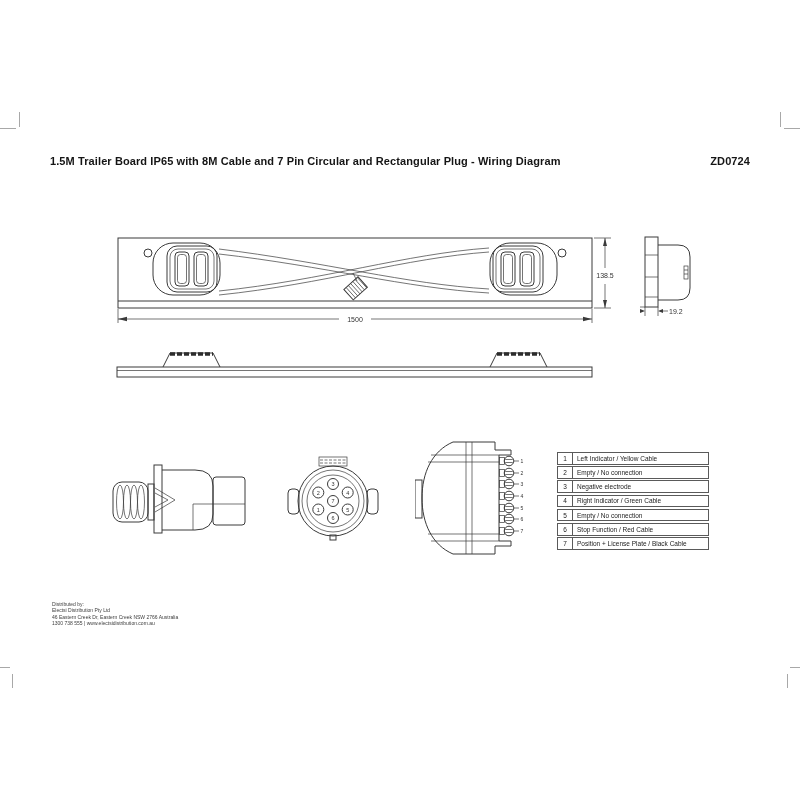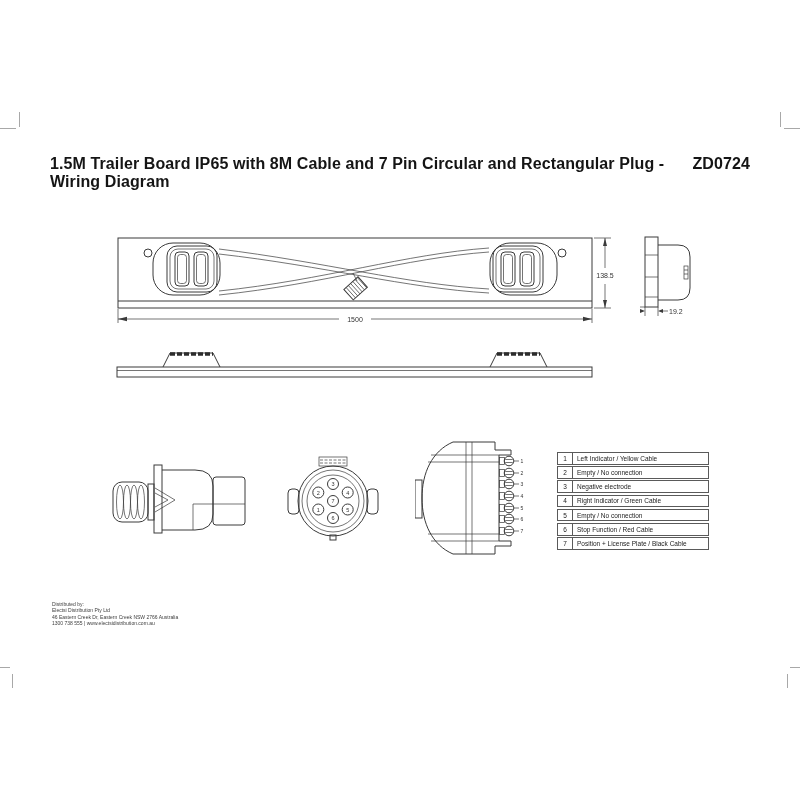--- a/index.html
+++ b/index.html
@@ -1,19 +1,19 @@
 <!DOCTYPE html>
 <html><head>
 <meta charset="utf-8">
 <style>
   html,body{margin:0;padding:0;background:#ffffff;}
   .page{position:relative;width:800px;height:800px;background:#fff;font-family:"Liberation Sans",sans-serif;overflow:hidden;}
   .mark{position:absolute;background:#a8a8a8;}
   .header{position:absolute;left:50px;top:155px;width:700px;display:flex;justify-content:space-between;
-          font-size:16px;font-weight:bold;color:#151515;letter-spacing:0.1px;gap:16px;}
+          font-size:11px;font-weight:bold;color:#151515;letter-spacing:0.1px;gap:16px;}
   svg{position:absolute;}
   .ln{stroke:#3a3a3a;fill:none;stroke-width:1;}
   .thin{stroke:#3a3a3a;fill:none;stroke-width:0.7;}
   .fillarr{fill:#3a3a3a;stroke:none;}
   text{fill:#222;font-family:"Liberation Sans",sans-serif;}
   .dimtxt{font-size:7px;fill:#333;}
   .pintxt{font-size:5.5px;fill:#333;}
   .lbltxt{font-size:5px;fill:#333;}
   .wtable{position:absolute;left:557px;top:452px;display:flex;flex-direction:column;gap:1.6px;
           font-size:6.5px;color:#222;}

